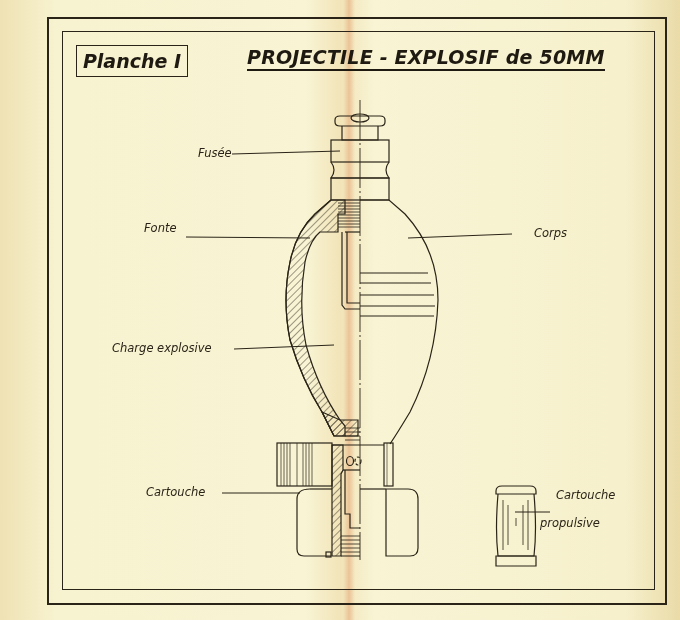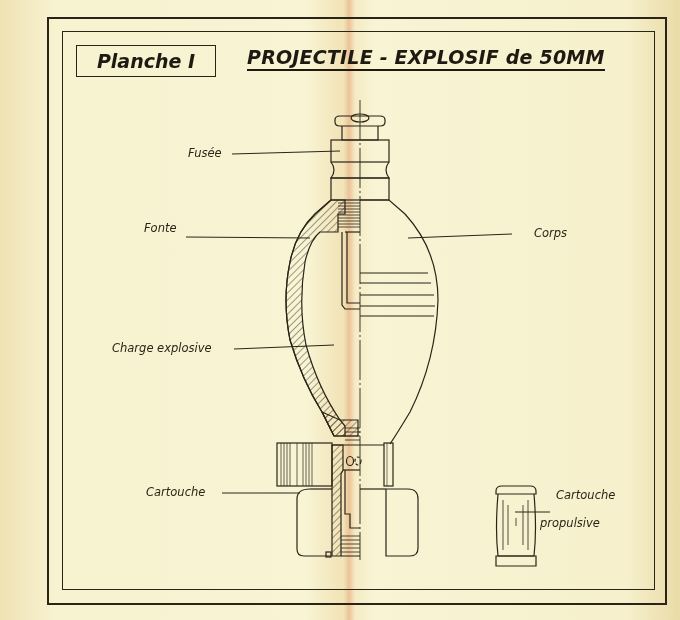--- a/index.html
+++ b/index.html
@@ -3,21 +3,21 @@
 <meta charset="utf-8">
 <style>
   html, body { margin:0; padding:0; }
   body { width:680px; height:620px; overflow:hidden; background:#f3ecc8; position:relative; font-family:"DejaVu Sans", sans-serif; }
   .page { position:absolute; left:0; top:0; width:680px; height:620px;
     background: linear-gradient(90deg, #efe2b4 0%, #f7f2cf 8%, #f8f4d4 45%, #f2e4b8 50%, #f8f4d4 55%, #f6f0cc 92%, #eadba8 100%); }
   .fold { position:absolute; left:343px; top:0; width:12px; height:620px;
     background: linear-gradient(90deg, rgba(230,170,120,0) 0%, rgba(225,150,100,0.45) 50%, rgba(230,170,120,0) 100%); }
   .frame-outer { position:absolute; left:47px; top:17px; width:620px; height:588px; border:2px solid #2a2418; box-sizing:border-box; }
   .frame-inner { position:absolute; left:62px; top:31px; width:593px; height:559px; border:1.5px solid #2a2418; box-sizing:border-box; }
-  .plate { position:absolute; left:76px; top:45px; width:140px; height:32px; border:1.5px solid #2a2418; box-sizing:border-box;
+  .plate { position:absolute; left:76px; top:45px; width:112px; height:32px; border:1.5px solid #2a2418; box-sizing:border-box;
     font-family:"DejaVu Sans", sans-serif; font-style:italic; font-weight:bold; font-size:19px; color:#1e1a12; text-align:center; line-height:30px; }
   .title { position:absolute; left:247px; top:46px; font-family:"DejaVu Sans", sans-serif; font-style:italic; font-weight:bold; font-size:19px; color:#1e1a12;
     border-bottom:2px solid #1e1a12; padding-bottom:1px; letter-spacing:0.2px; white-space:nowrap; }
   .lbl { position:absolute; font-family:"DejaVu Sans", sans-serif; font-style:italic; font-size:11.5px; color:#2a2418; white-space:nowrap; }
   svg.drawing { position:absolute; left:0; top:0; }
 </style>
 </head>
 <body>
 
 <div class="page"></div>
@@ -135,19 +135,19 @@
       <line x1="232" y1="154" x2="340" y2="151"></line>
       <line x1="186" y1="237" x2="310" y2="238"></line>
       <line x1="408" y1="238" x2="512" y2="234"></line>
       <line x1="234" y1="349" x2="334" y2="345"></line>
       <line x1="222" y1="493" x2="300" y2="493"></line>
       <line x1="515" y1="512" x2="550" y2="512"></line>
     </g>
   </g>
 </svg>
 
-<div class="lbl" style="left:188px;top:146px;">Fusée</div>
+<div class="lbl" style="left:198px;top:146px;">Fusée</div>
 <div class="lbl" style="left:144px;top:221px;">Fonte</div>
 <div class="lbl" style="left:534px;top:226px;">Corps</div>
 <div class="lbl" style="left:112px;top:341px;">Charge explosive</div>
 <div class="lbl" style="left:146px;top:485px;">Cartouche</div>
 <div class="lbl" style="left:556px;top:488px;">Cartouche</div>
 <div class="lbl" style="left:540px;top:516px;">propulsive</div>
 
 </body></html>

